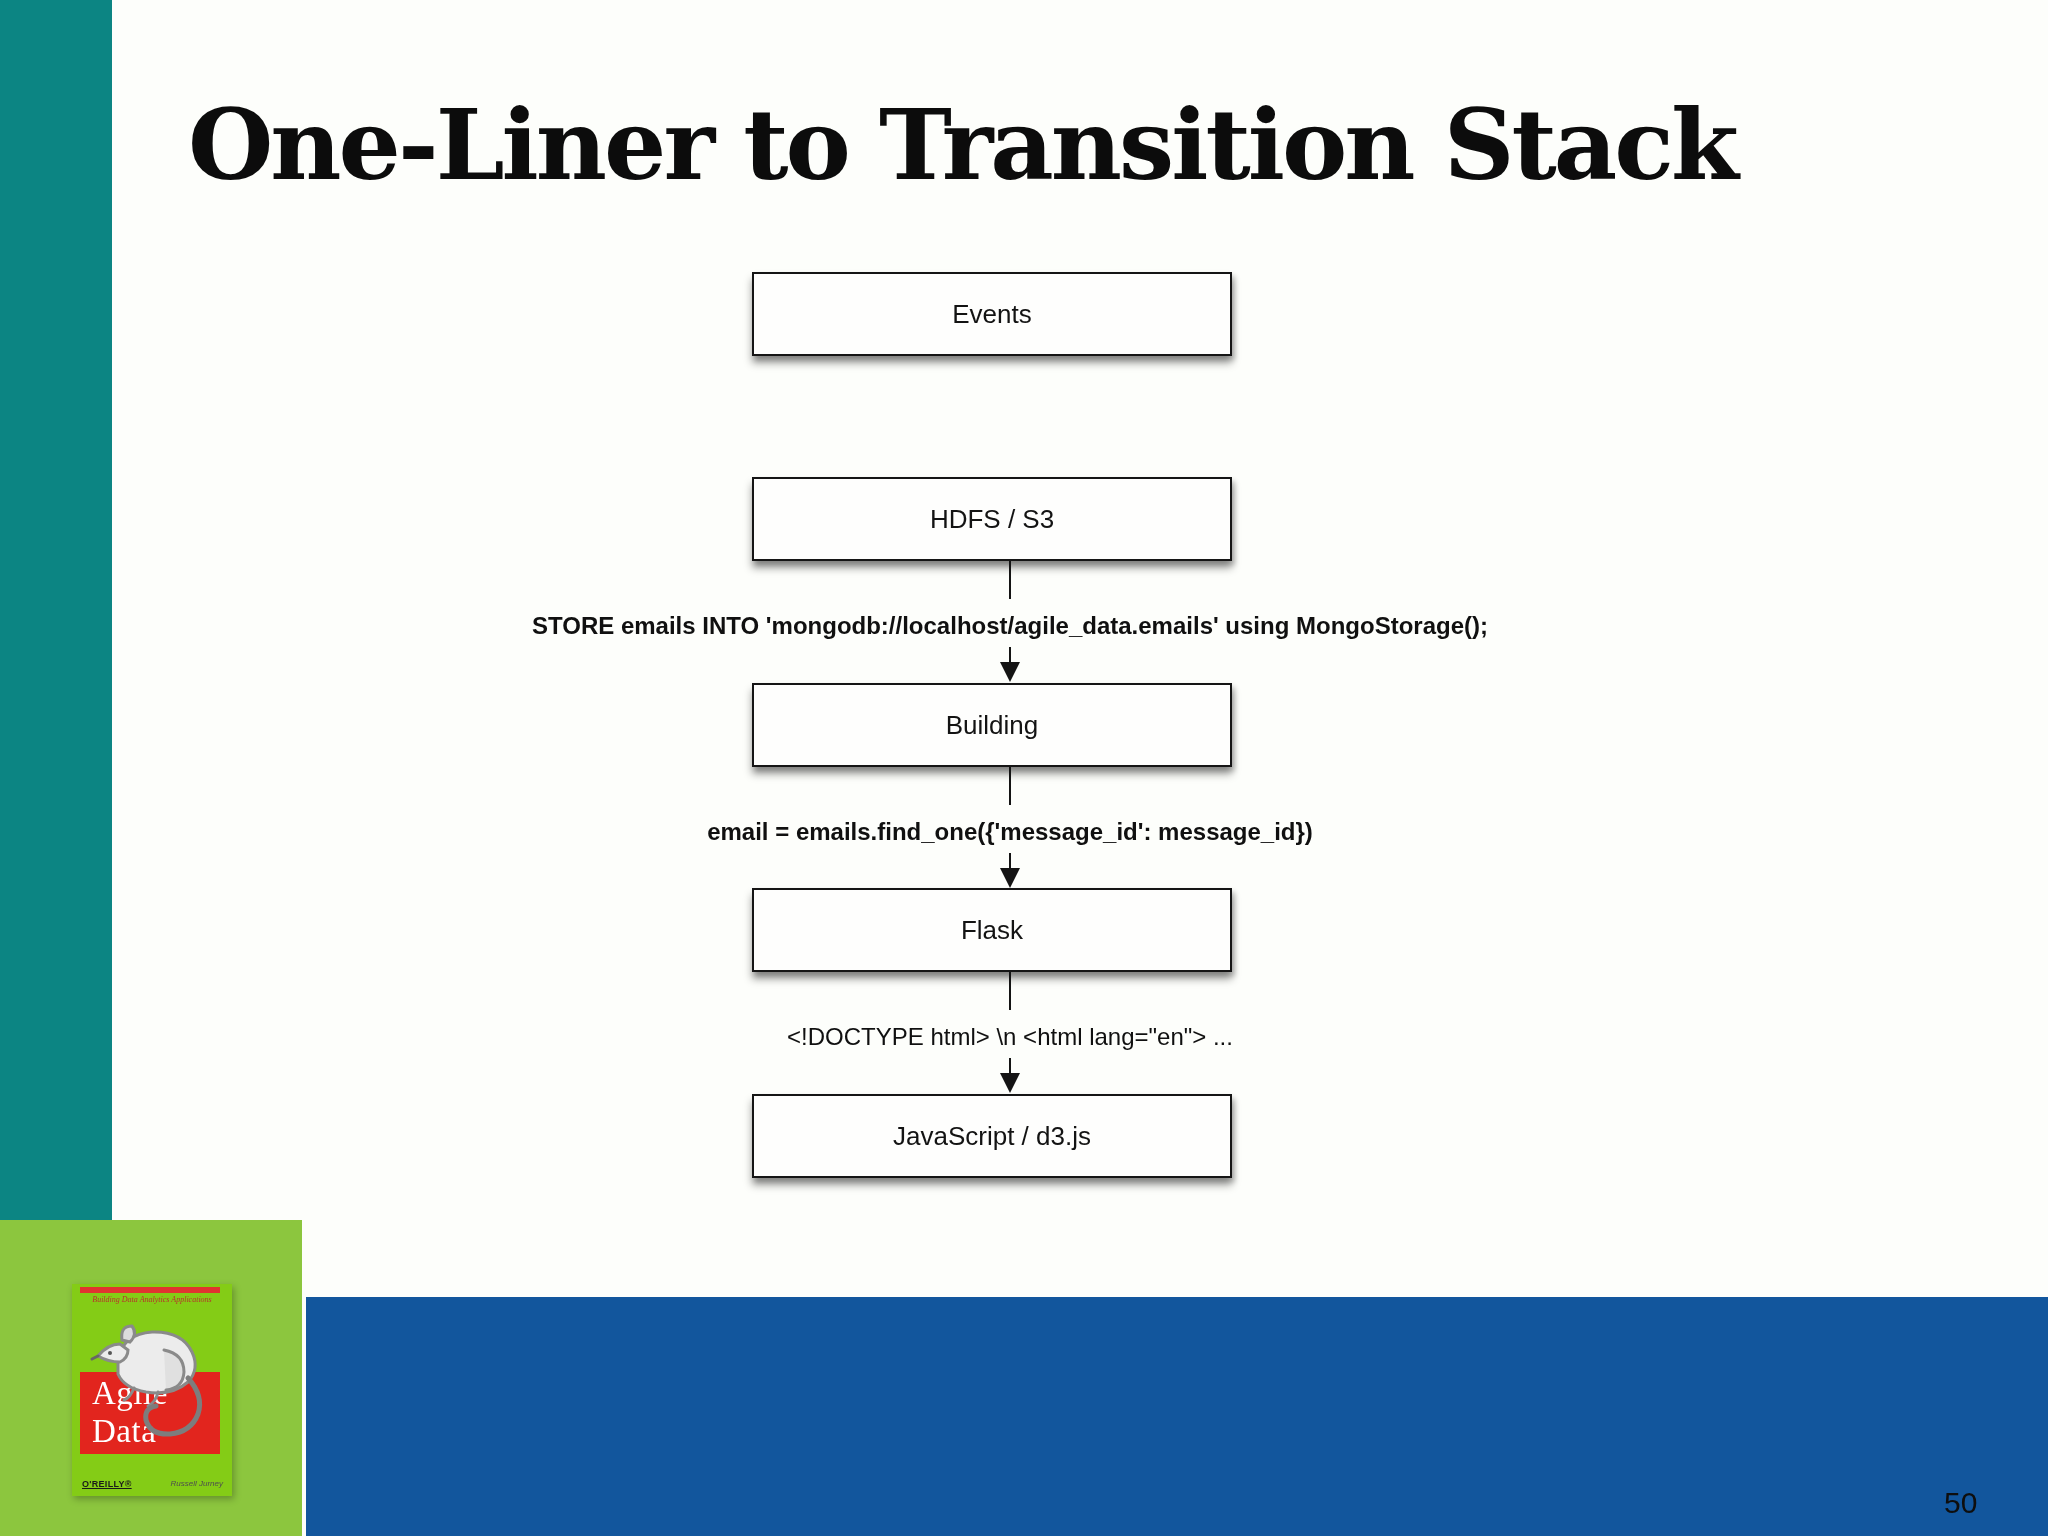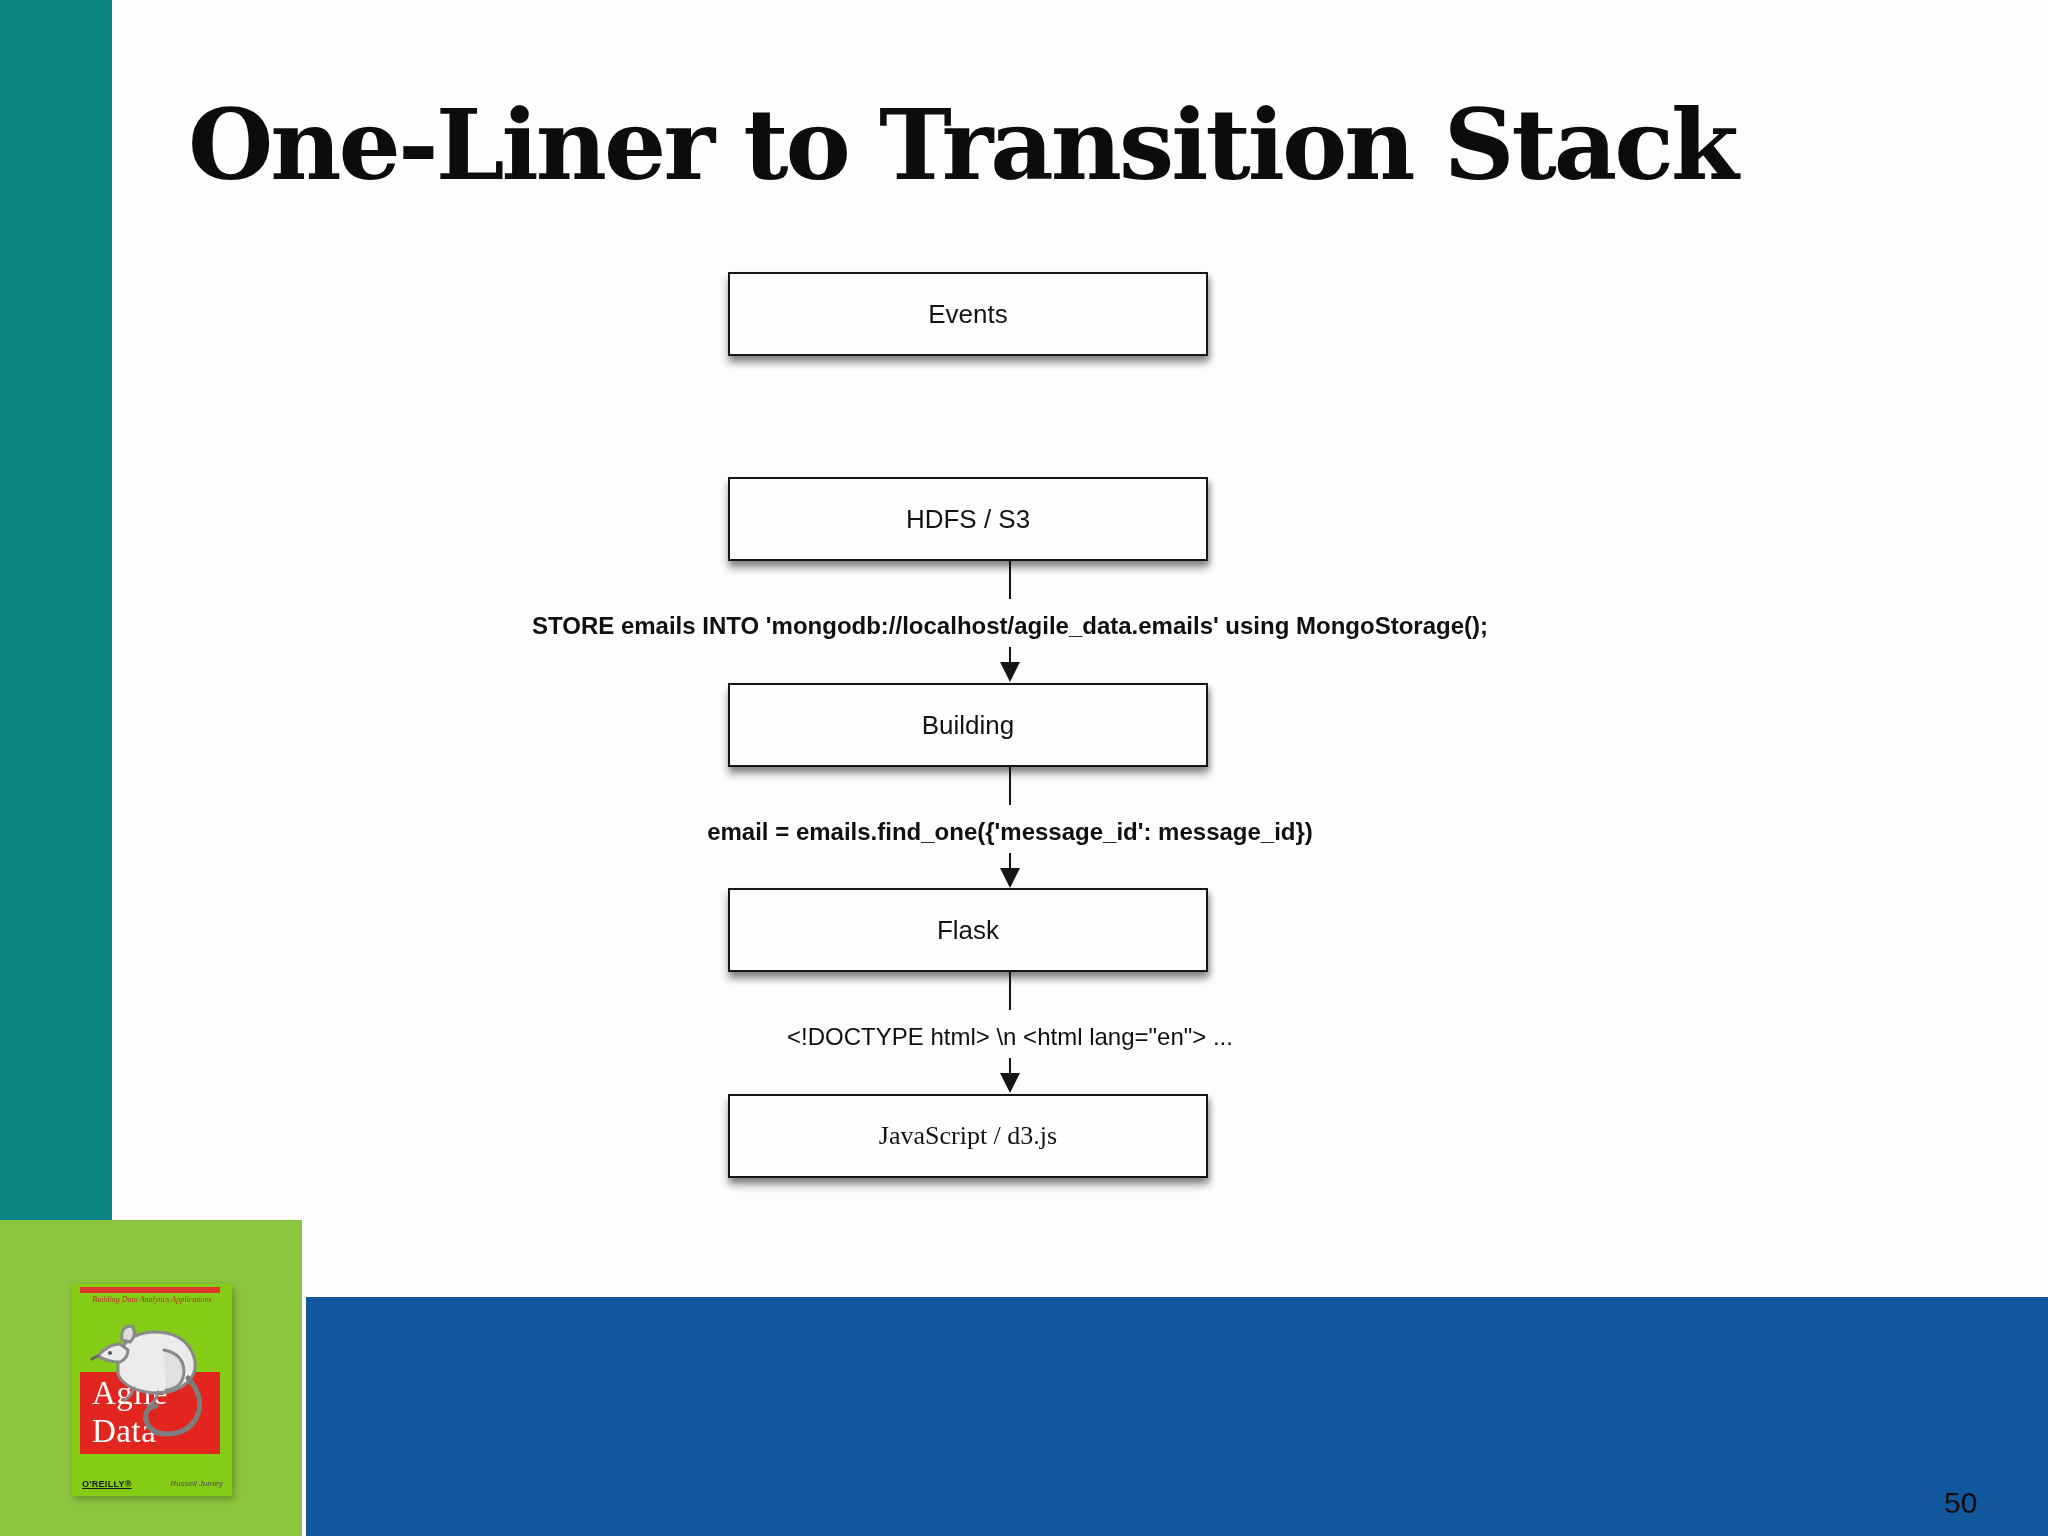--- a/index.html
+++ b/index.html
@@ -16,28 +16,28 @@
   .slide-title{
     position:absolute;left:162px;top:96px;
     font-family:"DejaVu Serif", serif;font-weight:bold;
     font-size:98px;line-height:1;letter-spacing:-3px;color:#0c0c0c;
     white-space:nowrap;
     margin-left:26px;
   }
   
   .diagram{position:absolute;left:0;top:0;width:2048px;height:1300px;}
   .flow-node{
-    position:absolute;left:728px;width:480px;height:84px;box-sizing:border-box;
+    position:absolute;left:752px;width:480px;height:84px;box-sizing:border-box;
     background:#fefefd;border:2px solid #151515;
     box-shadow:0 7px 8px rgba(0,0,0,0.38), 3px 4px 5px rgba(0,0,0,0.18);
     display:flex;align-items:center;justify-content:center;
     font-size:26px;color:#131313;
   }
   .node-0{top:272px;} .node-1{top:477px;} .node-2{top:683px;}
-  .node-3{top:888px;} .node-4{top:1094px;font-family:Liberation Serif, serif;}
+  .node-3{top:888px;} .node-4{top:1094px;}
   .connector{position:absolute;left:0;width:2048px;height:121px;}
   .conn-0{top:356px;} .conn-1{top:561px;} .conn-2{top:767px;} .conn-3{top:972px;}
   .c-line-a{position:absolute;left:1009px;top:0;width:2px;height:38px;background:#141414;}
   .c-line-b{position:absolute;left:1009px;top:86px;width:2px;height:17px;background:#141414;}
   .c-arrow{
     position:absolute;left:1010px;top:101px;transform:translateX(-50%);
     width:0;height:0;
     border-left:10px solid transparent;border-right:10px solid transparent;
     border-top:20px solid #141414;
   }

